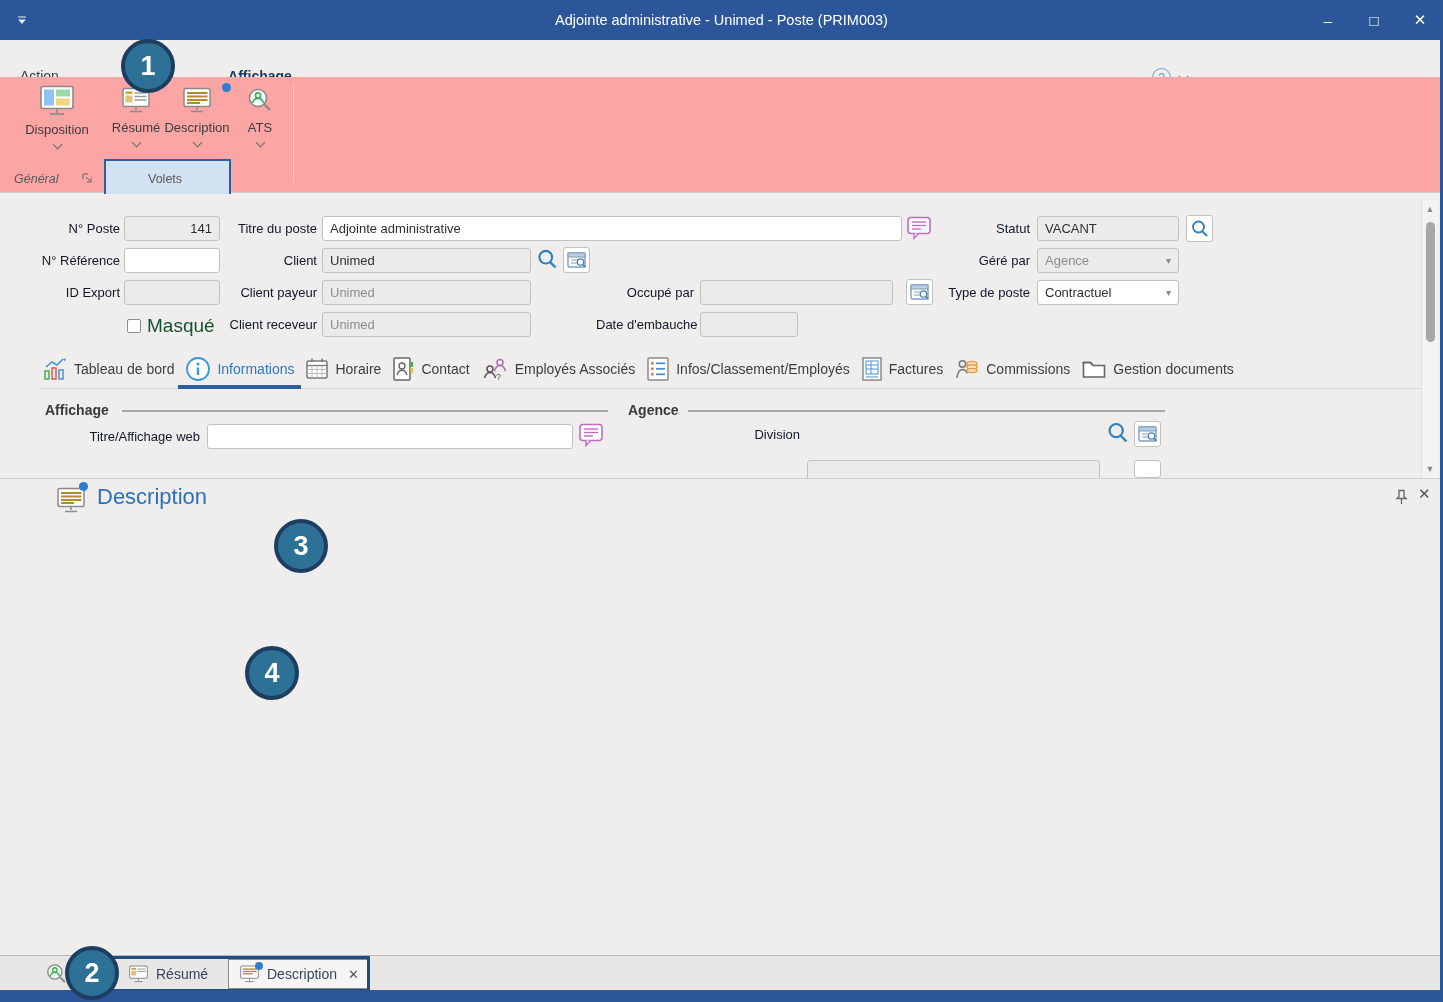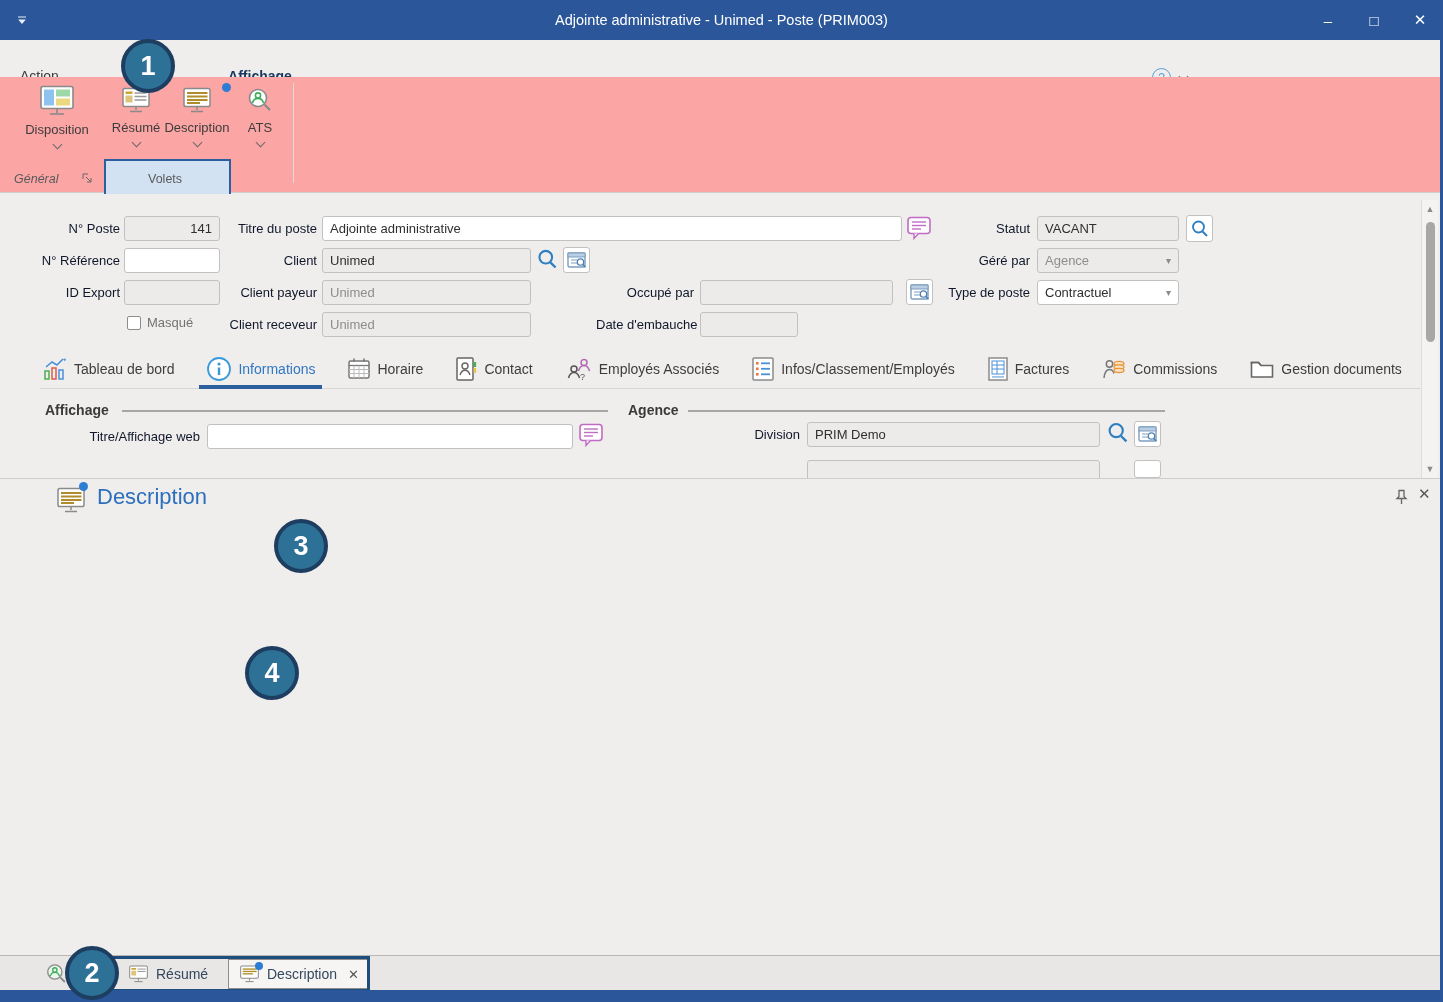--- a/index.html
+++ b/index.html
@@ -34,21 +34,21 @@
   .rail-grab { left:4px; top:14px; width:6px; height:180px; background:#c9c7c5; border-radius:3px; position:absolute; }
   .vtext { position:absolute; left:14px; top:12px; writing-mode:vertical-rl; font-size:13px; color:#4a4a4a; }
   .lbl { font-size:13px; color:#0f172a; text-align:right; line-height:25px; white-space:nowrap; }
   .fld { border:1px solid #c3c1c0; border-radius:3px; background:#fff; height:25px; font-size:13px; color:#2f2f2f; display:flex; align-items:center; padding:0 7px; }
   .fld.dis { background:#edebe9; }
   .fld.ghost { background:#edebe9; color:#8f8d8b; }
   .fld .caret { margin-left:auto; color:#8a8a8a; font-size:10px; }
   .minibtn { border:1px solid #c3c1c0; border-radius:3px; background:#fff; display:flex; align-items:center; justify-content:center; }
   .cb { width:14px; height:14px; border:1px solid #8f8d8b; background:#fff; border-radius:2px; }
 
-  .tabstrip { left:40px; top:350px; width:1380px; height:39px; display:flex; align-items:flex-end; gap:26px; border-bottom:1px solid #d8d6d4; position:absolute; }
+  .tabstrip { left:40px; top:350px; width:1380px; height:39px; display:flex; align-items:flex-end; gap:5px; border-bottom:1px solid #d8d6d4; position:absolute; }
   .rectab { display:flex; align-items:center; gap:6px; font-size:14px; color:#3d3d3d; padding:4px 3px; position:relative; height:100%; }
   .rectab.active { color:#2e77c5; }
   .rectab.active::after { content:''; position:absolute; left:-4px; right:-4px; bottom:-1px; height:4px; background:#2b5f9e; }
 
   .legend { font-size:14px; font-weight:bold; color:#3a3a3a; }
   .rule { height:2px; background:#a8a6a4; position:absolute; }
 
   .sbar { background:#f4f3f2; border-left:1px solid #e0dedc; position:absolute; }
   .sarrow { color:#8a8a8a; font-size:9px; text-align:center; width:100%; position:absolute; }
   .sthumb { background:#a9a7a5; border-radius:5px; position:absolute; }
@@ -247,21 +247,21 @@
       </svg>
   </div>
   <div class="abs lbl" style="left:932px;top:86px;width:98px;">Type de poste</div>
   <div class="abs fld" style="left:1037px;top:86px;width:142px;">
       <span>Contractuel</span>
       <span class="caret">▾</span>
     </div>
 
   <div class="abs" style="left:127px;top:121px;display:flex;align-items:center;gap:6px;">
     <span class="cb"></span>
-    <span style="font-size:13px;color:#737373;">Masqué</span>
+    <span style="font-size:19px;color:#14532d;">Masqué</span>
   </div>
   <div class="abs lbl" style="left:205px;top:118px;width:112px;">Client receveur</div>
   <div class="abs fld ghost" style="left:322px;top:118px;width:209px;">
       <span>Unimed</span>
     </div>
   <div class="abs lbl" style="left:596px;top:118px;width:98px;">Date d'embauche</div>
   <div class="abs fld dis" style="left:700px;top:118px;width:98px;">
       <span></span>
     </div>
 
@@ -371,23 +371,20 @@
         <rect x="2" y="2.5" width="22" height="16" rx="3" fill="#fff" stroke="#c06cc4" stroke-width="1.6"></rect>
         <line x1="6" y1="7" x2="20" y2="7" stroke="#c06cc4" stroke-width="1.4"></line>
         <line x1="6" y1="10.5" x2="20" y2="10.5" stroke="#c06cc4" stroke-width="1.4"></line>
         <line x1="6" y1="14" x2="15" y2="14" stroke="#c06cc4" stroke-width="1.4"></line>
         <path d="M8 18.5v5l4.5-5" fill="#fff" stroke="#c06cc4" stroke-width="1.4"></path>
       </svg>
   </div>
   <div class="abs legend" style="left:628px;top:208px;">Agence</div>
   <div class="rule" style="left:688px;top:216px;width:477px;"></div>
   <div class="abs lbl" style="left:718px;top:228px;width:82px;">Division</div>
-  <div class="abs fld dis" style="left:807px;top:228px;width:293px;">
-      <span>PRIM Demo</span>
-    </div>
   <div class="abs" style="left:1106px;top:227px;">
     <svg width="24" height="24" viewBox="0 0 20 20">
         <circle cx="8.5" cy="8" r="5.5" fill="none" stroke="#2e7fc1" stroke-width="1.8"></circle>
         <line x1="12.5" y1="12.5" x2="17" y2="17" stroke="#2e7fc1" stroke-width="2"></line>
       </svg>
   </div>
   <div class="abs minibtn" style="left:1134px;top:227px;width:27px;height:26px;">
     <svg width="22" height="20" viewBox="0 0 22 20">
         <rect x="2" y="3" width="17" height="14" rx="1.5" fill="#fff" stroke="#7d9dbd" stroke-width="1.4"></rect>
         <rect x="2" y="3" width="17" height="4" fill="#b9cfe4" stroke="#7d9dbd" stroke-width="1"></rect>

